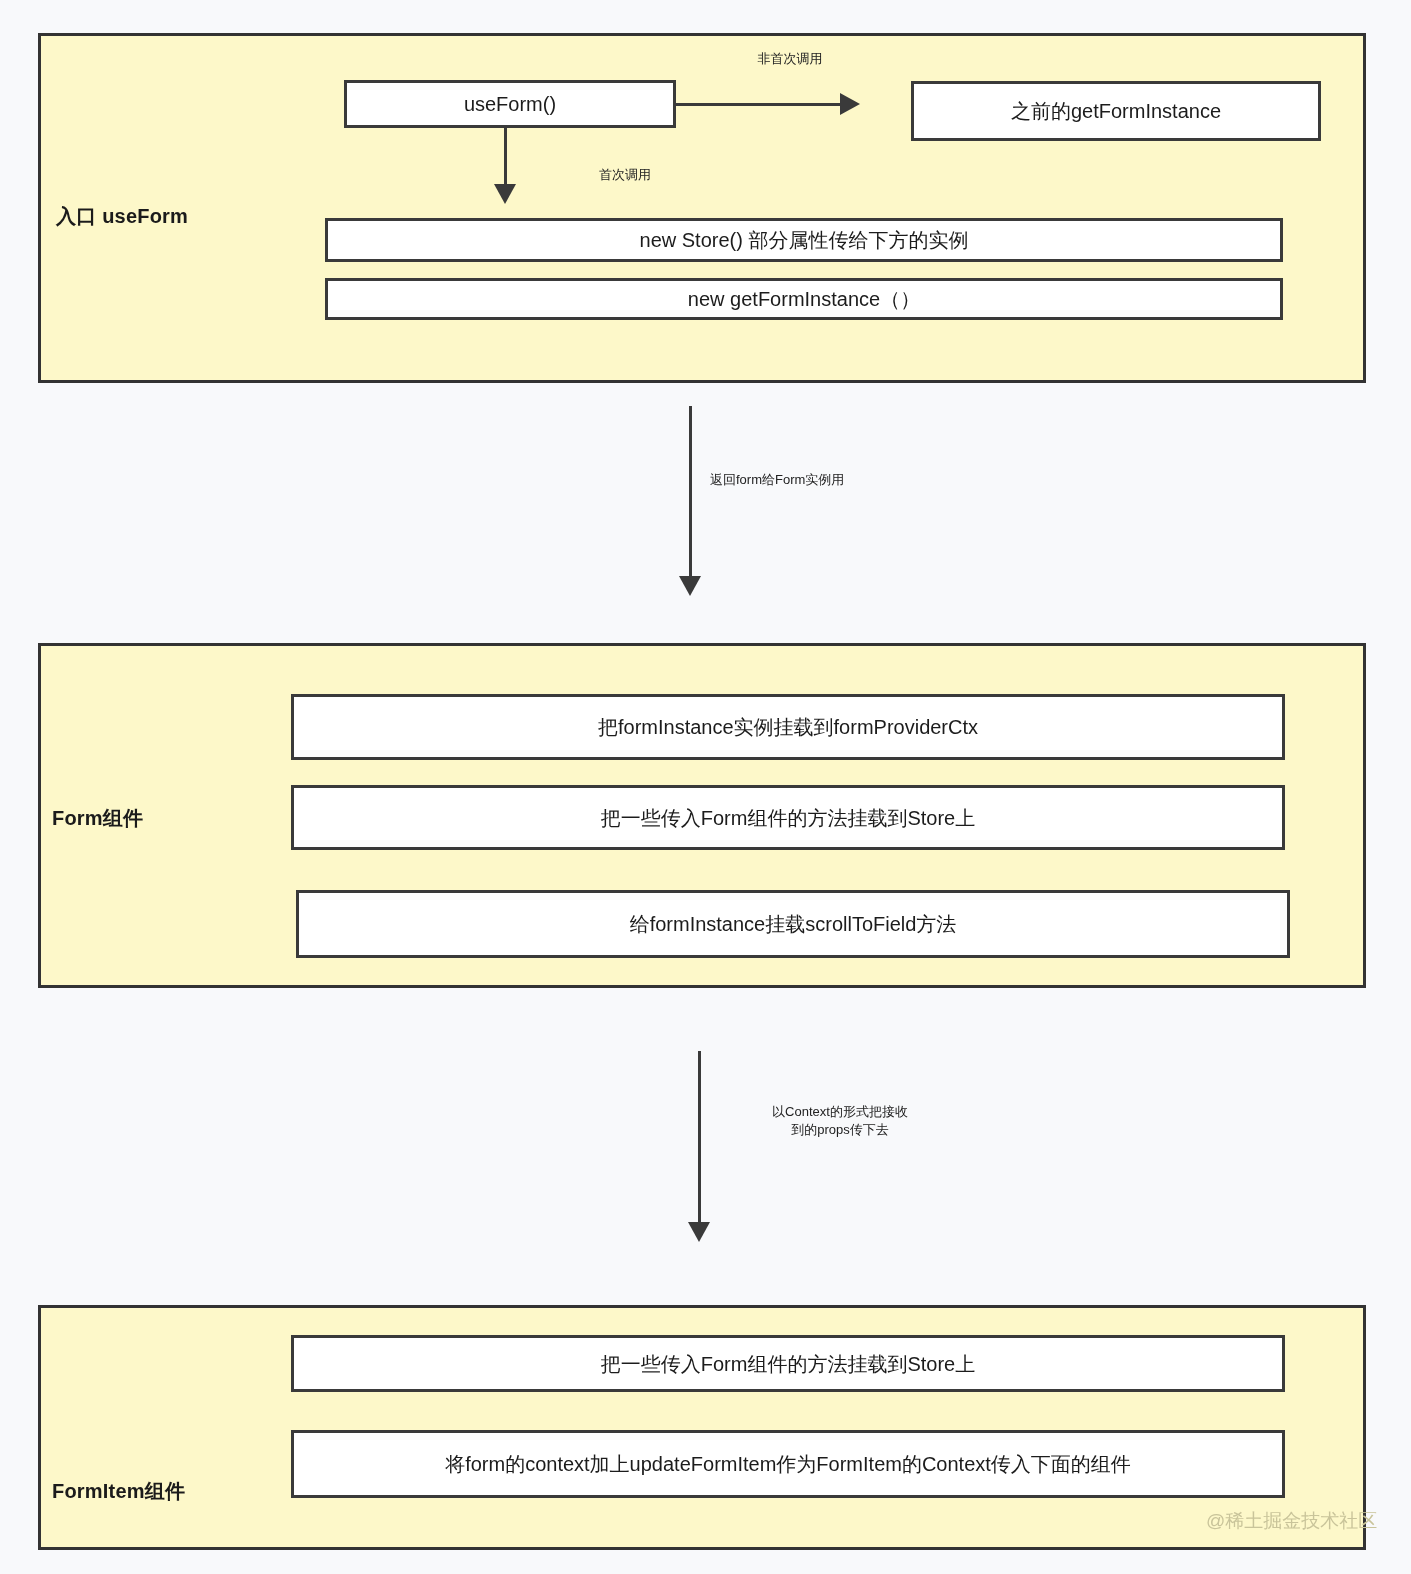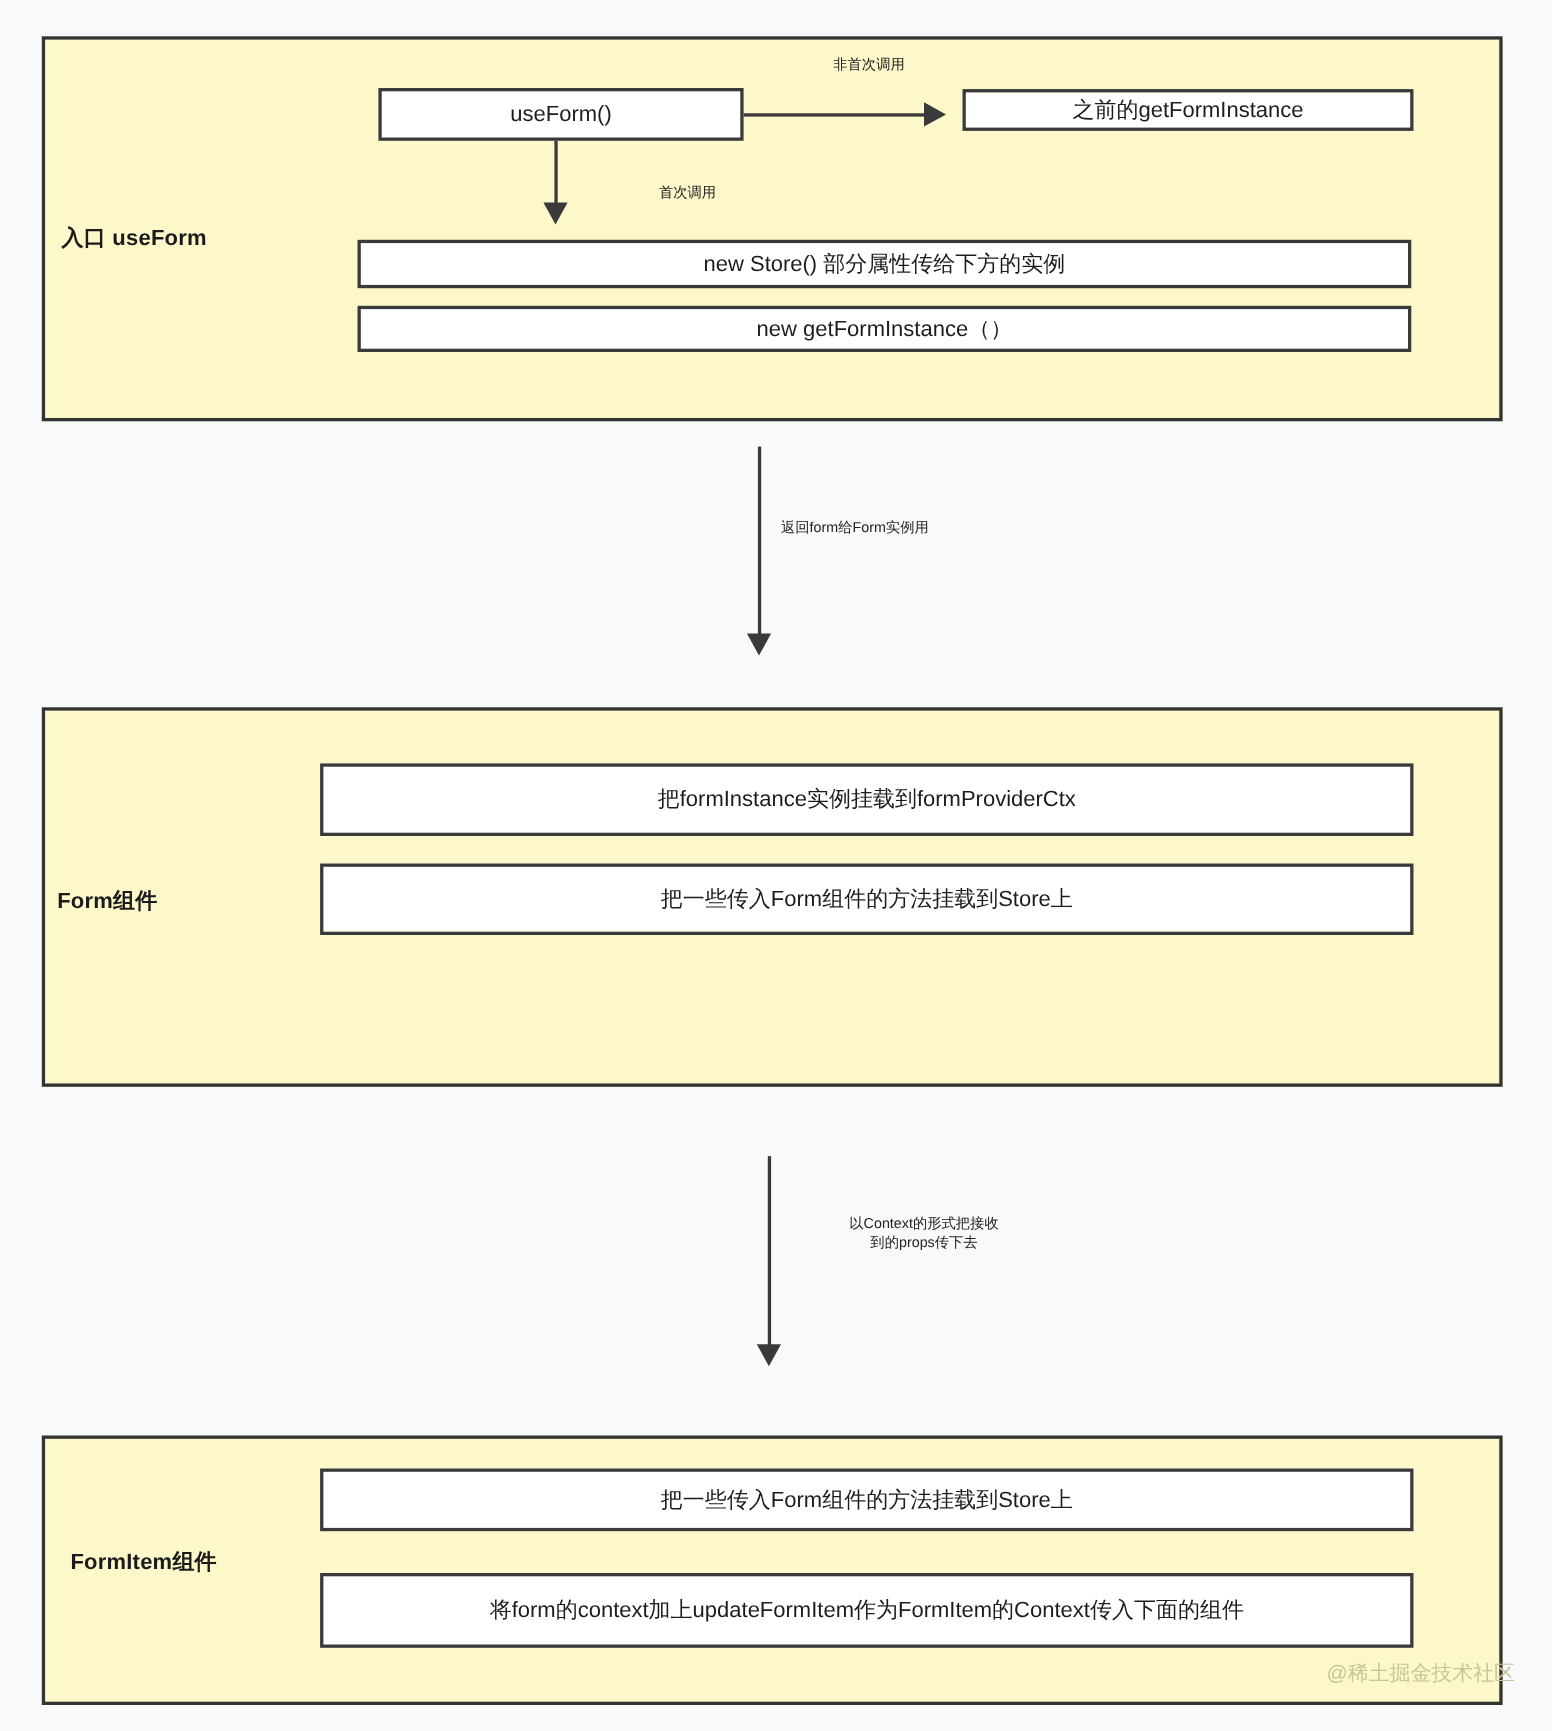--- a/index.html
+++ b/index.html
@@ -91,21 +91,21 @@
 <body>
 
 <div id="canvas">
 
   <div class="panel" style="left:38px; top:33px; width:1328px; height:350px;"></div>
 
   <div class="panel-label" style="left:56px; top:203px;">入口 useForm</div>
 
   <div class="node" style="left:344px; top:80px; width:332px; height:48px;">useForm()</div>
 
-  <div class="node" style="left:875px; top:81px; width:410px; height:38px;">之前的getFormInstance</div>
+  <div class="node" style="left:911px; top:81px; width:410px; height:60px;">之前的getFormInstance</div>
 
   <div class="edge-line-h" style="left:676px; top:103px; width:166px;"></div>
   <div class="arrow-right" style="left:840px; top:93px;"></div>
   <div class="edge-label" style="left:700px; top:50px; width:180px;">非首次调用</div>
 
   <div class="edge-line-v" style="left:504px; top:128px; height:60px;"></div>
   <div class="arrow-down" style="left:494px; top:184px;"></div>
   <div class="edge-label" style="left:555px; top:166px; width:140px; text-align:center;">首次调用</div>
 
   <div class="node" style="left:325px; top:278px; width:958px; height:42px;">new getFormInstance（）</div>
@@ -117,29 +117,30 @@
   <div class="edge-label" style="left:710px; top:471px; width:260px; text-align:left;">返回form给Form实例用</div>
 
   <div class="panel" style="left:38px; top:643px; width:1328px; height:345px;"></div>
 
   <div class="panel-label" style="left:52px; top:805px;">Form组件</div>
 
   <div class="node" style="left:291px; top:694px; width:994px; height:66px;">把formInstance实例挂载到formProviderCtx</div>
 
   <div class="node" style="left:291px; top:785px; width:994px; height:65px;">把一些传入Form组件的方法挂载到Store上</div>
 
+  <div class="node" style="left:296px; top:890px; width:994px; height:68px;">给formInstance挂载scrollToField方法</div>
 
   <div class="edge-line-v" style="left:698px; top:1051px; height:175px;"></div>
   <div class="arrow-down" style="left:688px; top:1222px;"></div>
   <div class="edge-label" style="left:715px; top:1103px; width:250px;">以Context的形式把接收
 到的props传下去</div>
 
   <div class="panel" style="left:38px; top:1305px; width:1328px; height:245px;"></div>
 
-  <div class="panel-label" style="left:52px; top:1406px;margin-left:12px;">FormItem组件</div>
+  <div class="panel-label" style="left:52px; top:1478px;">FormItem组件</div>
 
   <div class="node" style="left:291px; top:1335px; width:994px; height:57px;">把一些传入Form组件的方法挂载到Store上</div>
 
   <div class="node" style="left:291px; top:1430px; width:994px; height:68px;">将form的context加上updateFormItem作为FormItem的Context传入下面的组件</div>
 
   <div class="watermark" style="left:1206px; top:1508px;">@稀土掘金技术社区</div>
 
 </div>
 
 </body></html>

